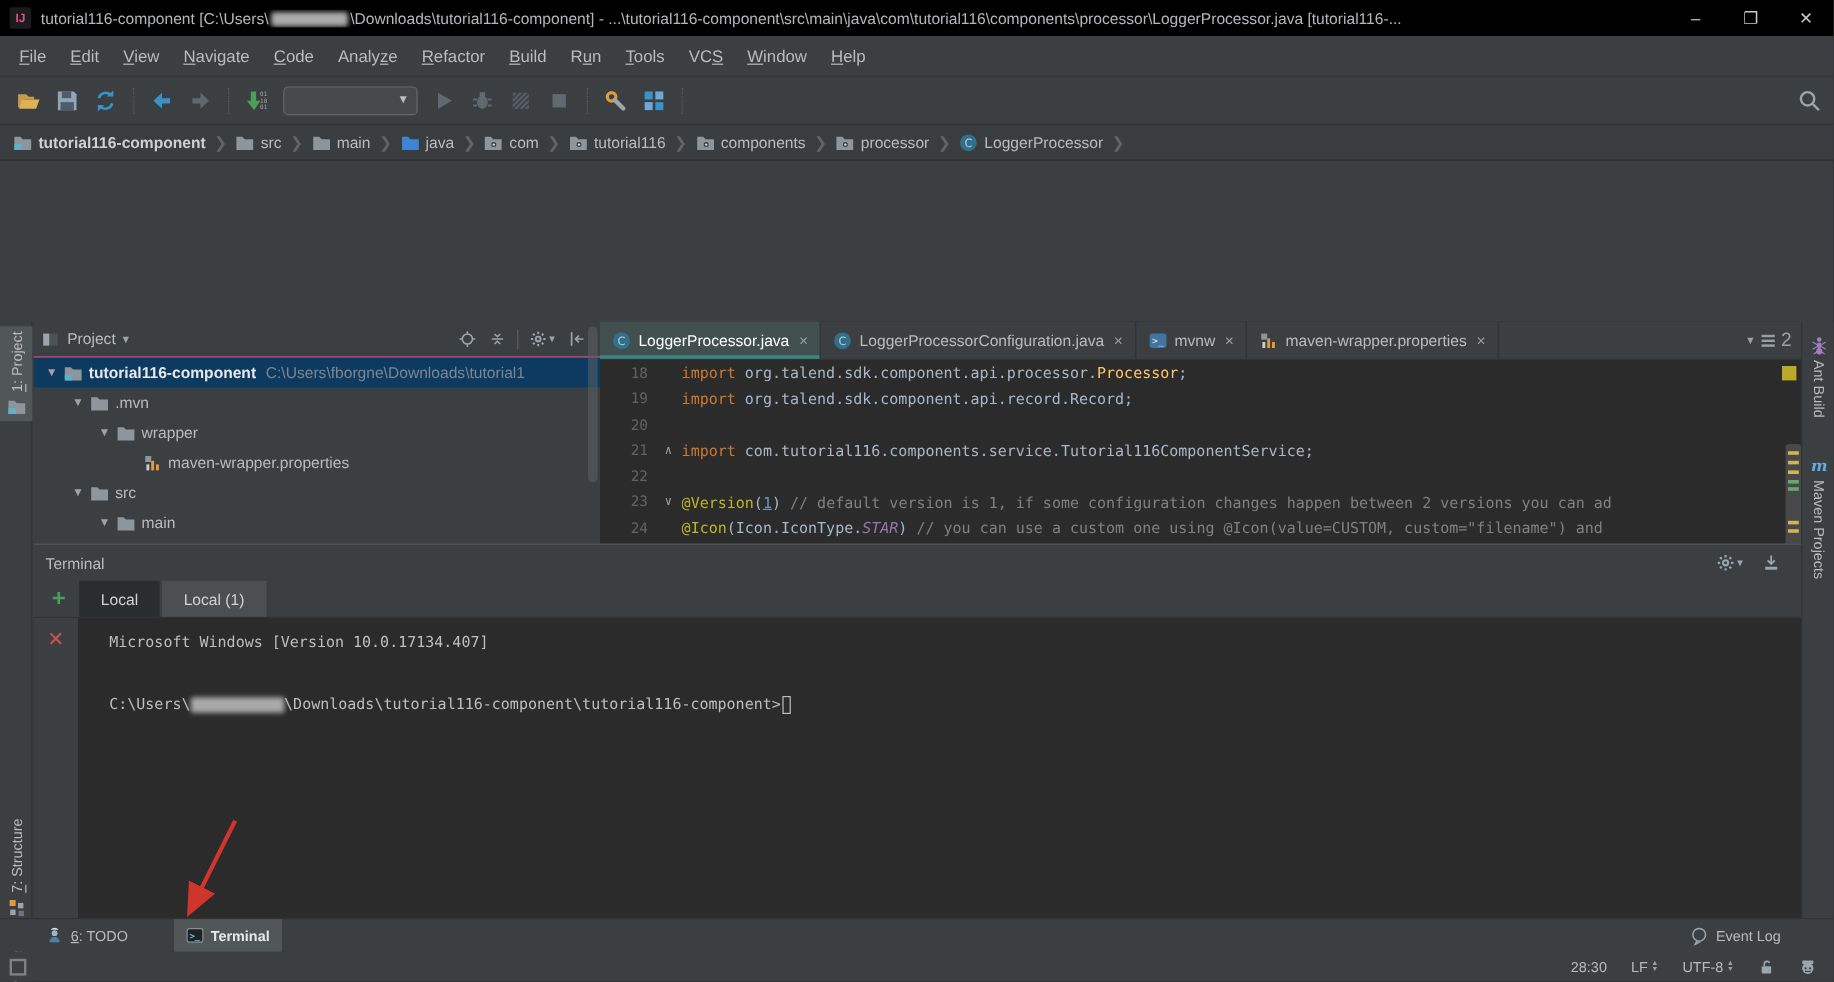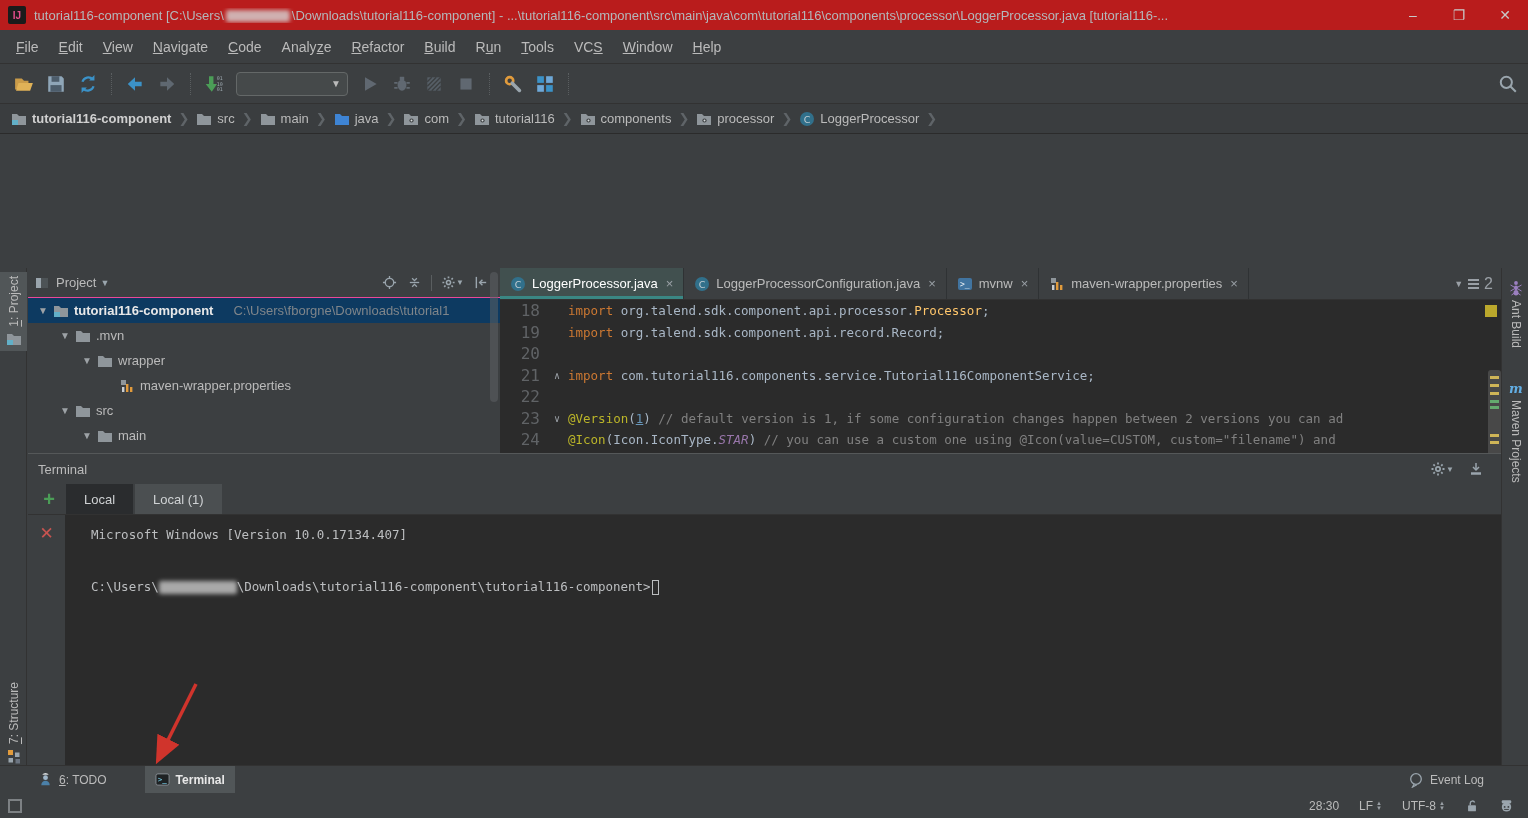--- a/index.html
+++ b/index.html
@@ -4,21 +4,21 @@
 <style>
   * { box-sizing: border-box; margin: 0; padding: 0; }
   html,body { width:1528px; height:818px; overflow:hidden; background:#2b2b2b;
     font-family:"Liberation Sans","DejaVu Sans",sans-serif; }
   #app { position:relative; width:1528px; height:818px; background:#3c3f41; }
   .icn { display:inline-flex; align-items:center; justify-content:center; }
   .icn svg { display:block; }
   u { text-decoration:underline; }
 
   
-  #titlebar { position:absolute; left:0; top:0; width:1528px; height:30px; background:#b91c1c;
+  #titlebar { position:absolute; left:0; top:0; width:1528px; height:30px; background:#000000;
     display:flex; align-items:center; color:#b4b8bb; font-size:13px; }
   #app-logo { width:18px; height:18px; margin:0 8px 0 8px; background:#1b1b1b; border-radius:2px;
     color:#e44e8c; font-weight:bold; font-size:10px; display:flex; align-items:center; justify-content:center; }
   #title-text { white-space:nowrap; overflow:hidden; flex:1; }
   .redact { display:inline-block; width:64px; height:12px; background:#d6d6d6; opacity:.8;
     border-radius:2px; filter:blur(2px); vertical-align:middle; margin:0 2px; }
   #win-controls { display:flex; height:30px; }
   .win-btn { width:46px; height:30px; display:flex; align-items:center; justify-content:center;
     color:#c8c8c8; font-size:14px; }
 
@@ -65,39 +65,39 @@
   #project-header .spacer { flex:1; }
   #project-header .hicon { margin:0 5px; }
   #project-header .hdiv { width:1px; height:16px; background:#5a5e60; margin:0 4px; }
   #tree { position:absolute; left:0; top:30px; width:472px; height:289px; overflow:hidden; }
   .trow { height:25px; display:flex; align-items:center; white-space:nowrap; color:#bbbbbb; font-size:13px; }
   .trow.sel { background:#0d3a61; }
   .trow .arrow { width:18px; color:#9da2a6; font-size:10px; text-align:center; flex:none; }
   .trow .sp { width:18px; flex:none; }
   .trow .icn { width:18px; flex:none; margin-right:4px; }
   .trow .lbl.bold { font-weight:bold; color:#e8e8e8; }
-  .trow .path { color:#7f858a; margin-left:20px; }
+  .trow .path { color:#7f858a; margin-left:8px; }
   #tree-vscroll { position:absolute; right:2px; top:4px; width:8px; height:130px; background:#5d6164; opacity:.55; border-radius:4px; }
   #tree-hscroll { position:absolute; left:58px; top:274px; width:225px; height:8px; background:#5d6164; opacity:.55; border-radius:4px; }
 
   
   #editor { position:absolute; left:500px; top:134px; width:1001px; height:319px; background:#2b2b2b; }
   #etabs { height:32px; background:#3c3f41; display:flex; align-items:stretch; border-bottom:1px solid #323232; }
   .etab { display:flex; align-items:center; gap:6px; padding:0 10px; font-size:13px; color:#bbbbbb;
     border-right:1px solid #2f3234; position:relative; }
   .etab.active { background:#41504f; color:#ffffff; box-shadow:inset 0 -3px 0 #3a8784; }
   .etab .close { color:#9aa0a6; font-size:13px; margin-left:2px; }
   #etabs-right { margin-left:auto; display:flex; align-items:center; color:#9aa0a6; padding-right:8px; gap:3px; }
   #etabs-right .caret { font-size:9px; }
   .hl { display:inline-block; width:11px; height:2px; background:#9aa0a6; box-shadow:0 4px 0 #9aa0a6, 0 -4px 0 #9aa0a6; margin:0 2px; }
   #code { position:absolute; left:0; top:32px; width:1001px; height:260px; overflow:hidden;
     font-family:"DejaVu Sans Mono","Liberation Mono",monospace; font-size:12.5px; }
   .cline { height:21.5px; display:flex; align-items:center; white-space:pre; position:relative; }
   .cline.caret-line { background:#3f4345; }
-  .gut { width:46px; text-align:right; color:#606366; font-size:16px; flex:none; padding-right:6px; }
+  .gut { width:46px; text-align:right; color:#606366; font-size:12px; flex:none; padding-right:6px; }
   .fold { width:22px; flex:none; color:#9aa0a6; font-size:10px; text-align:center; }
   .ctext { flex:1; overflow:hidden; }
   .tok.kw { color:#cc7832; } .tok.def { color:#a9b7c6; } .tok.ann { color:#bbb529; }
   .tok.attr { color:#bbb529; } .tok.str { color:#6a8759; } .tok.com { color:#808080; }
   .tok.num { color:#6897bb; text-decoration:underline; } .tok.const { color:#9876aa; font-style:italic; }
   .tok.meth { color:#ffc66b; } .tok.field { color:#9876aa; }
   .tok.hlread { background:#2d4a35; } .tok.hlwrite { background:#43452c; }
   .tok.spell { border-bottom:1px dotted #8a8a8a; }
   #stripe-indicator { position:absolute; right:4px; top:5px; width:12px; height:12px; background:#bba82c; }
   .mark { position:absolute; right:2px; width:9px; height:3px; }

